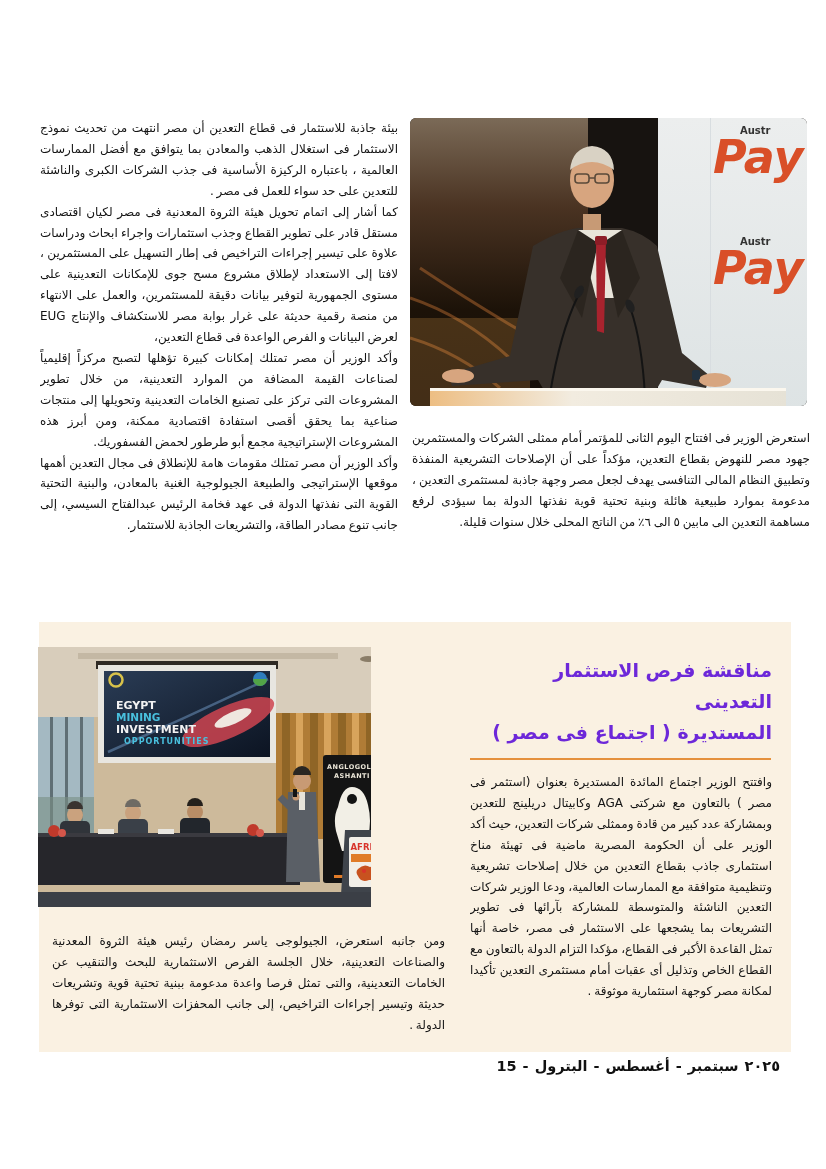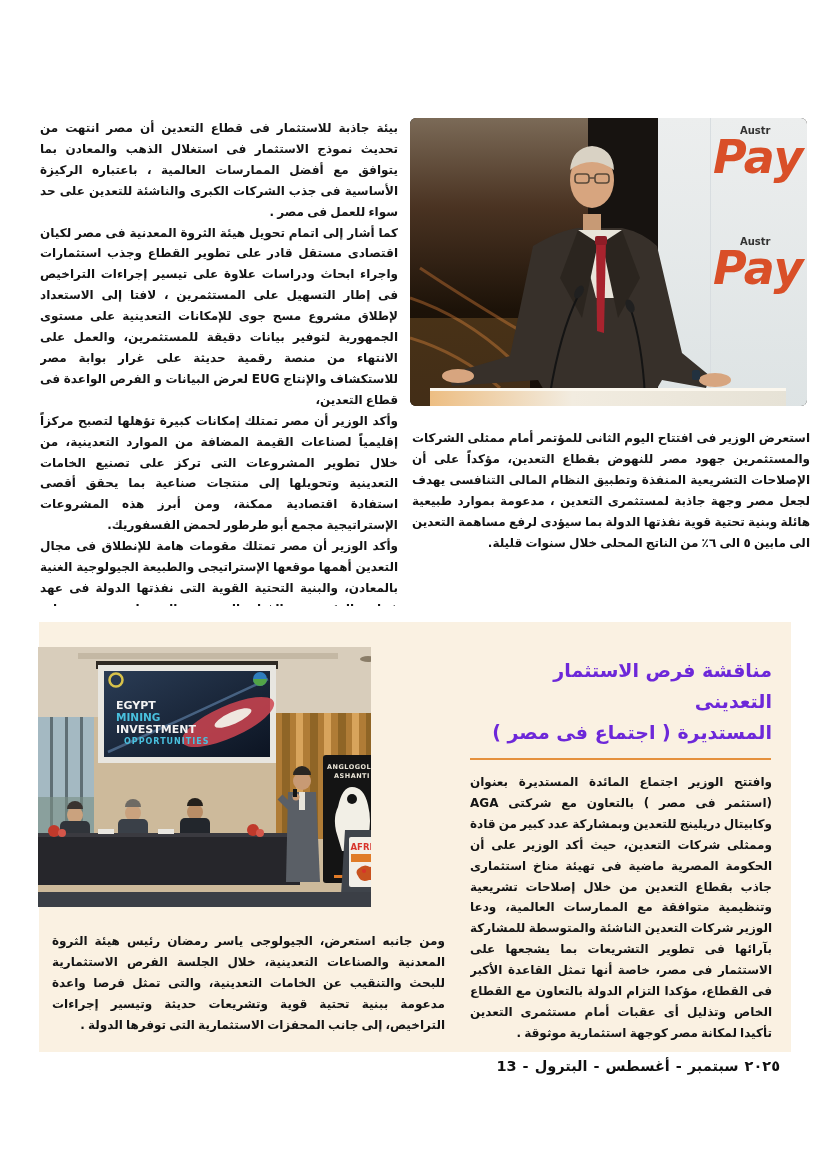--- a/index.html
+++ b/index.html
@@ -1,18 +1,18 @@
 <!DOCTYPE html>
 <html lang="ar"><head>
 <meta charset="utf-8">
 <style>
   html,body{margin:0;padding:0;background:#ffffff;}
   .page{position:relative;width:826px;height:1169px;background:#ffffff;overflow:hidden;
         font-family:"DejaVu Sans",sans-serif;}
-  .artext{direction:rtl;text-align:justify;font-weight:700;font-size:12px;line-height:20.9px;
+  .artext{direction:rtl;text-align:justify;font-weight:400;font-size:12px;line-height:20.9px;
           color:#141414;word-spacing:-1px;}
   .artext p{margin:0;}
   .left-col{position:absolute;left:40px;top:118px;width:358px;height:488px;overflow:hidden;}
   .right-cap{position:absolute;left:412px;top:428px;width:398px;height:180px;overflow:hidden;}
   .top-photo{position:absolute;left:410px;top:118px;width:397px;height:288px;overflow:hidden;border-radius:6px;}
   .panel{position:absolute;left:39px;top:622px;width:752px;height:430px;background:#faf1e2;}
   .panel-photo{position:absolute;left:38px;top:647px;width:333px;height:260px;overflow:hidden;}
   .panel-cap{position:absolute;left:52px;top:931px;width:393px;height:112px;overflow:hidden;}
   .panel-heading{position:absolute;left:470px;top:655px;width:302px;direction:rtl;
                  text-align:right;font-weight:700;font-size:19px;line-height:31px;color:#6d28d9;}
@@ -220,21 +220,21 @@
   <div class="panel-heading" dir="rtl">
     <div>مناقشة فرص الاستثمار التعدينى</div>
     <div>المستديرة ( اجتماع فى مصر )</div>
   </div>
   <div class="divider"></div>
   <div class="panel-body artext" dir="rtl">
     <p>وافتتح الوزير اجتماع المائدة المستديرة بعنوان (استثمر فى مصر ) بالتعاون مع شركتى AGA وكابيتال دريلينج للتعدين وبمشاركة عدد كبير من قادة وممثلى شركات التعدين، حيث أكد الوزير على أن الحكومة المصرية ماضية فى تهيئة مناخ استثمارى جاذب بقطاع التعدين من خلال إصلاحات تشريعية وتنظيمية متوافقة مع الممارسات العالمية، ودعا الوزير شركات التعدين الناشئة والمتوسطة للمشاركة بآرائها فى تطوير التشريعات بما يشجعها على الاستثمار فى مصر، خاصة أنها تمثل القاعدة الأكبر فى القطاع، مؤكدا التزام الدولة بالتعاون مع القطاع الخاص وتذليل أى عقبات أمام مستثمرى التعدين تأكيدا لمكانة مصر كوجهة استثمارية موثوقة .</p>
   </div>
 
   <div class="footer">
-    <span>13</span>
+    <span>15</span>
     <span>-</span>
     <span>البترول</span>
     <span>-</span>
     <span>أغسطس</span>
     <span>-</span>
     <span>سبتمبر</span>
     <span>٢٠٢٥</span>
   </div>
 
 </div>

